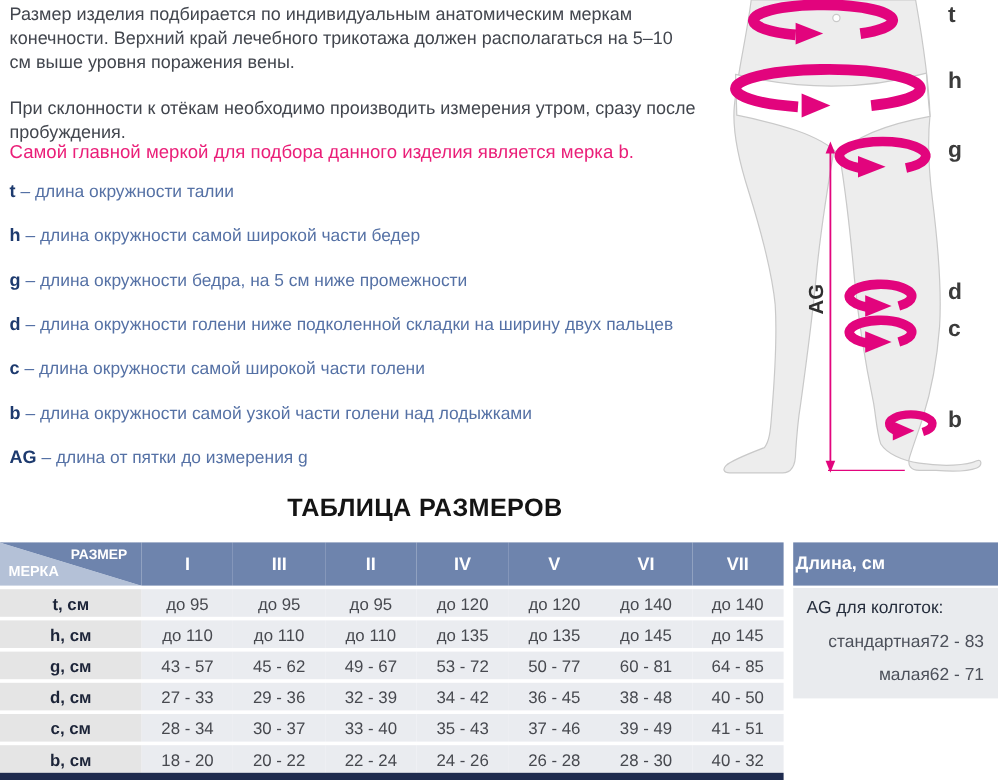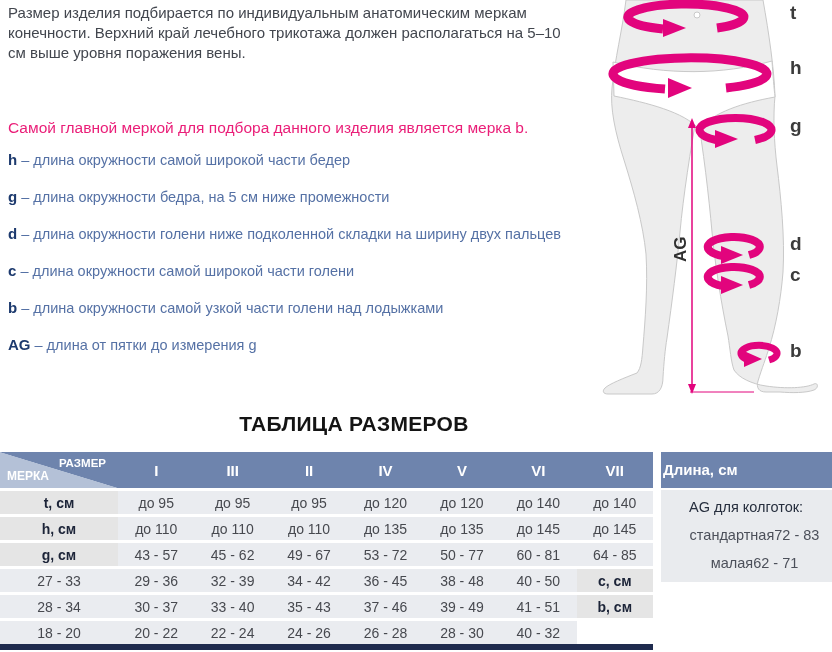--- a/index.html
+++ b/index.html
@@ -36,35 +36,37 @@
     display:flex; align-items:center; justify-content:center; }
   .mt-rowlabel { background:#e5e5e5; color:#1c2438; font-weight:bold; font-size:14px;
     display:flex; align-items:center; justify-content:center; }
   .mt-cell { background:#eaecf0; color:#47494f; font-size:14px;
     display:flex; align-items:center; justify-content:center; }
   .table-bottom-bar { position:absolute; left:0; top:644px; width:653px; height:6px; background:#1f2b4e; }
   
   .len-table { position:absolute; left:661px; top:452px; width:171px; }
   .len-header { height:36px; background:#6e84ad; color:#fff; font-weight:bold; font-size:15px;
     line-height:36px; padding-left:2px; }
-  .len-body { margin-top:2px; background:#e9ebee; padding:7px 12px 9px 28px; }
+  .len-body { margin-top:2px; background:#e9ebee; padding:7px 12px 9px 11px; }
   .len-subtitle { font-size:14.5px; color:#262e3d; line-height:20px; margin-bottom:8px; }
-  .len-row { display:flex; justify-content:center; font-size:14.5px; color:#4c505a;
+  .len-row { display:flex; justify-content:flex-end; font-size:14.5px; color:#4c505a;
     line-height:20px; margin-bottom:8px; }
   .len-row:last-child { margin-bottom:0; }
 </style>
 </head>
 <body>
 
 <div class="page">
 
   <p class="intro-p intro-p1">Размер изделия подбирается по индивидуальным анатомическим меркам конечности. Верхний край лечебного трикотажа должен располагаться на 5–10 см выше уровня поражения вены.</p>
+  <p class="intro-p intro-p2">При склонности к отёкам необходимо производить измерения утром, сразу после пробуждения.</p>
   <p class="intro-highlight">Самой главной меркой для подбора данного изделия является мерка b.</p>
 
   <div class="legend">
+    <div class="legend-item"><span class="legend-key">t</span> <span>– длина окружности талии</span></div>
     <div class="legend-item"><span class="legend-key">h</span> <span>– длина окружности самой широкой части бедер</span></div>
     <div class="legend-item"><span class="legend-key">g</span> <span>– длина окружности бедра, на 5 см ниже промежности</span></div>
     <div class="legend-item"><span class="legend-key">d</span> <span>– длина окружности голени ниже подколенной складки на ширину двух пальцев</span></div>
     <div class="legend-item"><span class="legend-key">c</span> <span>– длина окружности самой широкой части голени</span></div>
     <div class="legend-item"><span class="legend-key">b</span> <span>– длина окружности самой узкой части голени над лодыжками</span></div>
     <div class="legend-item"><span class="legend-key">AG</span> <span>– длина от пятки до измерения g</span></div>
   </div>
 
   <div class="figure">
     <svg width="230" height="400" viewBox="0 0 230 400">
@@ -157,20 +159,21 @@
 
     <div class="mt-rowlabel">g, см</div>
     <div class="mt-cell">43 - 57</div>
     <div class="mt-cell">45 - 62</div>
     <div class="mt-cell">49 - 67</div>
     <div class="mt-cell">53 - 72</div>
     <div class="mt-cell">50 - 77</div>
     <div class="mt-cell">60 - 81</div>
     <div class="mt-cell">64 - 85</div>
 
+    <div class="mt-rowlabel">d, см</div>
     <div class="mt-cell">27 - 33</div>
     <div class="mt-cell">29 - 36</div>
     <div class="mt-cell">32 - 39</div>
     <div class="mt-cell">34 - 42</div>
     <div class="mt-cell">36 - 45</div>
     <div class="mt-cell">38 - 48</div>
     <div class="mt-cell">40 - 50</div>
 
     <div class="mt-rowlabel">c, см</div>
     <div class="mt-cell">28 - 34</div>

